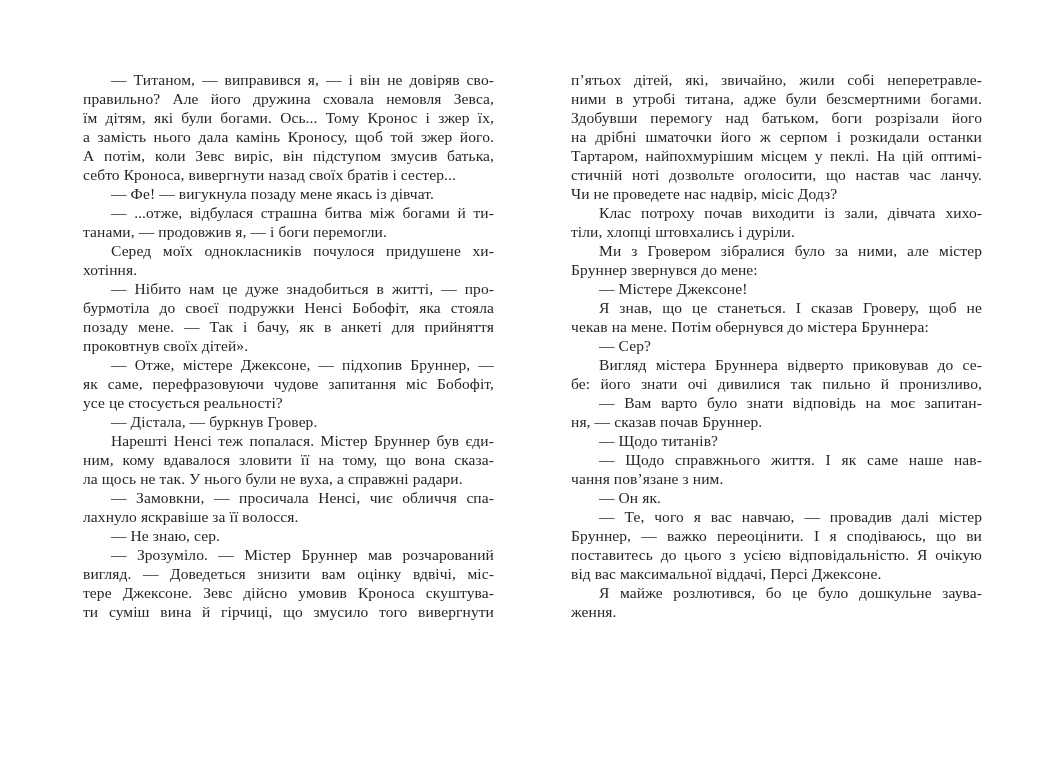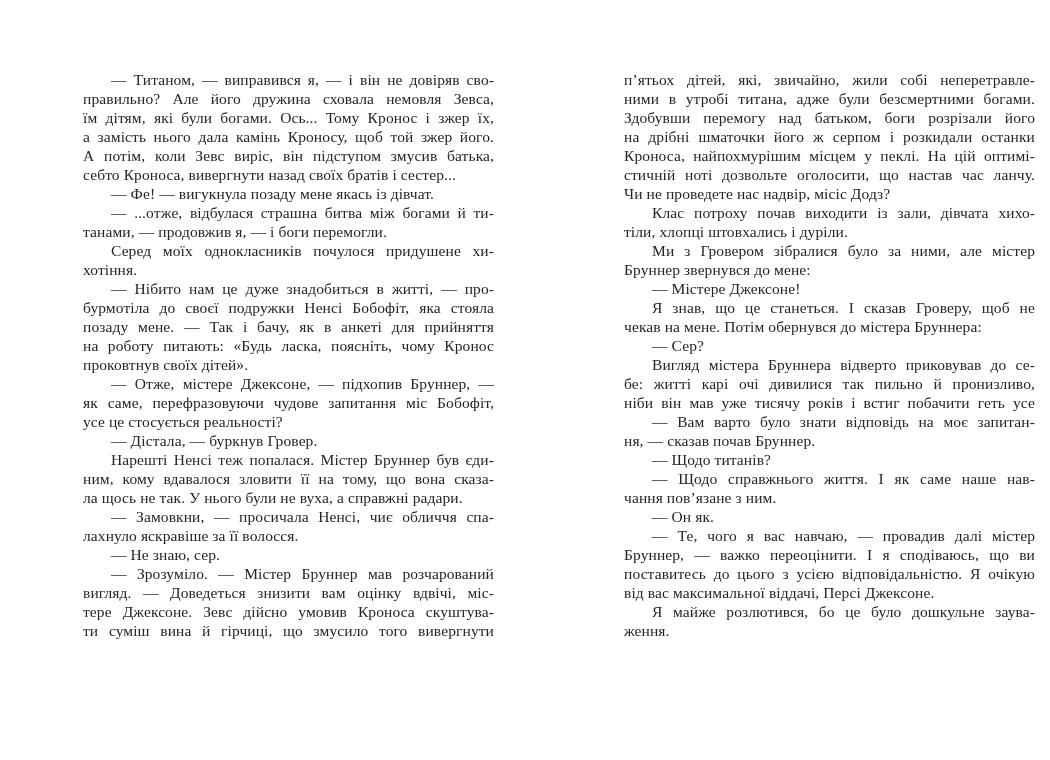--- a/index.html
+++ b/index.html
@@ -16,21 +16,21 @@
     font-family: "Liberation Serif", "DejaVu Serif", serif;
     color: #252525;
   }
   .page {
     position: absolute;
     top: 70px;
     width: 411px;
     height: 670px;
   }
   .page-left  { left: 83px; }
-  .page-right { left: 624px; }
+  .page-right { left: 571px; }
 
   .text-block {
     width: 100%;
   }
   .paragraph {
     margin: 0;
     padding: 0;
   }
   .line {
     font-size: 15.5px;
@@ -84,21 +84,20 @@
           <div class="line last">танами, — продовжив я, — і боги перемогли.</div>
         </div>
         <div class="paragraph">
           <div class="line indent">Серед моїх однокласників почулося придушене хи-</div>
           <div class="line last">хотіння.</div>
         </div>
         <div class="paragraph">
           <div class="line indent">— Нібито нам це дуже знадобиться в житті, — про-</div>
           <div class="line">бурмотіла до своєї подружки Ненсі Бобофіт, яка стояла</div>
           <div class="line">позаду мене. — Так і бачу, як в анкеті для прийняття</div>
-          <div class="line">на роботу питають: «Будь ласка, поясніть, чому Кронос</div>
           <div class="line last">проковтнув своїх дітей».</div>
         </div>
         <div class="paragraph">
           <div class="line indent">— Отже, містере Джексоне, — підхопив Бруннер, —</div>
           <div class="line">як саме, перефразовуючи чудове запитання міс Бобофіт,</div>
           <div class="line last">усе це стосується реальності?</div>
         </div>
         <div class="paragraph">
           <div class="line indent last">— Дістала, — буркнув Гровер.</div>
         </div>
@@ -124,21 +123,21 @@
     <div class="page-number">10</div>
   </section>
 
   <section class="page page-right">
     <div class="text-block">
         <div class="paragraph">
           <div class="line">п’ятьох дітей, які, звичайно, жили собі неперетравле-</div>
           <div class="line">ними в утробі титана, адже були безсмертними богами.</div>
           <div class="line">Здобувши перемогу над батьком, боги розрізали його</div>
           <div class="line">на дрібні шматочки його ж серпом і розкидали останки</div>
-          <div class="line">Кроноса, найпохмурішим місцем у пеклі. На цій оптимі-</div>
+          <div class="line">Тартаром, найпохмурішим місцем у пеклі. На цій оптимі-</div>
           <div class="line">стичній ноті дозвольте оголосити, що настав час ланчу.</div>
           <div class="line last">Чи не проведете нас надвір, місіс Додз?</div>
         </div>
         <div class="paragraph">
           <div class="line indent">Клас потроху почав виходити із зали, дівчата хихо-</div>
           <div class="line last">тіли, хлопці штовхались і дуріли.</div>
         </div>
         <div class="paragraph">
           <div class="line indent">Ми з Гровером зібралися було за ними, але містер</div>
           <div class="line last">Бруннер звернувся до мене:</div>
@@ -148,22 +147,21 @@
         </div>
         <div class="paragraph">
           <div class="line indent">Я знав, що це станеться. І сказав Гроверу, щоб не</div>
           <div class="line last">чекав на мене. Потім обернувся до містера Бруннера:</div>
         </div>
         <div class="paragraph">
           <div class="line indent last">— Сер?</div>
         </div>
         <div class="paragraph">
           <div class="line indent">Вигляд містера Бруннера відверто приковував до се-</div>
-          <div class="line">бе: житті карі очі дивилися так пильно й пронизливо,</div>
-          <div class="line">ніби він мав уже тисячу років і встиг побачити геть усе</div>
+          <div class="line">бе: його знати очі дивилися так пильно й пронизливо,</div>
         </div>
         <div class="paragraph">
           <div class="line indent">— Вам варто було знати відповідь на моє запитан-</div>
           <div class="line last">ня, — сказав почав Бруннер.</div>
         </div>
         <div class="paragraph">
           <div class="line indent last">— Щодо титанів?</div>
         </div>
         <div class="paragraph">
           <div class="line indent">— Щодо справжнього життя. І як саме наше нав-</div>

